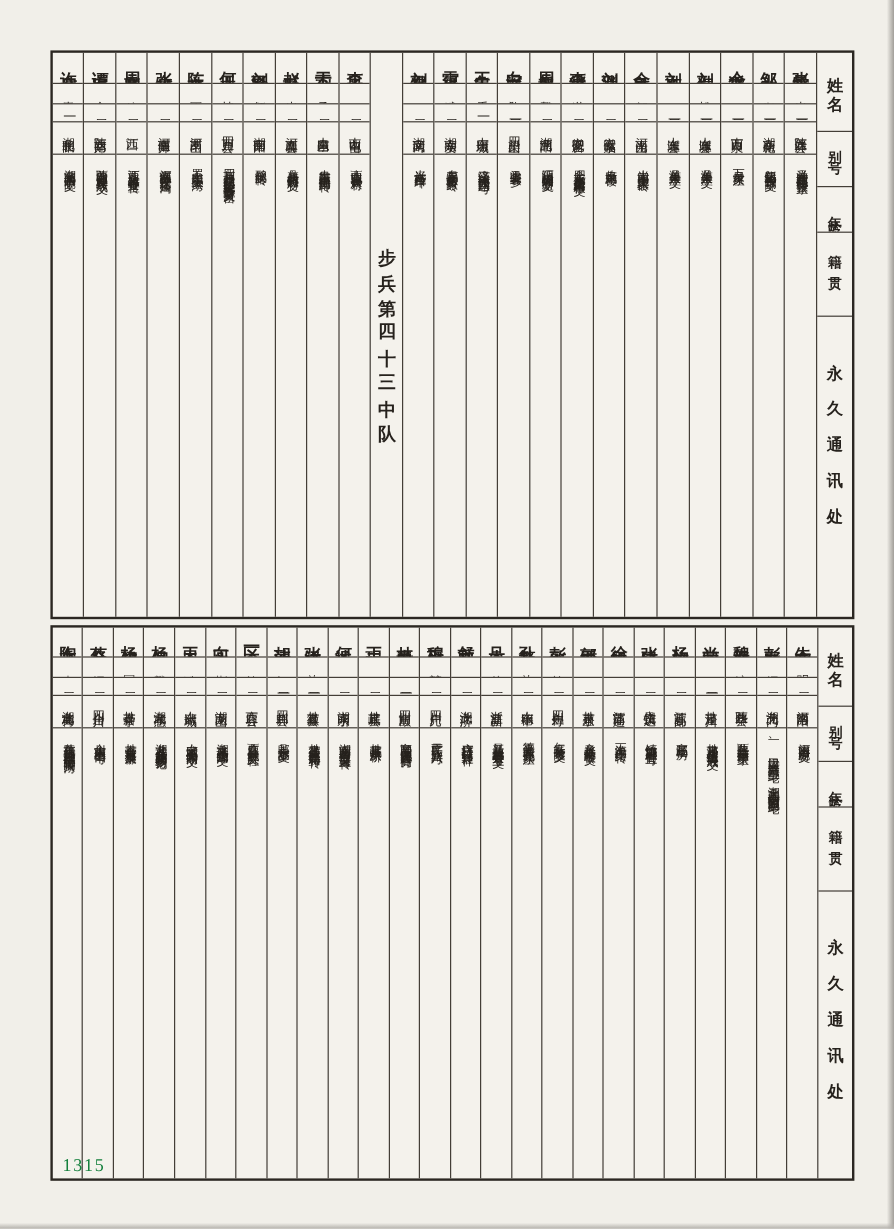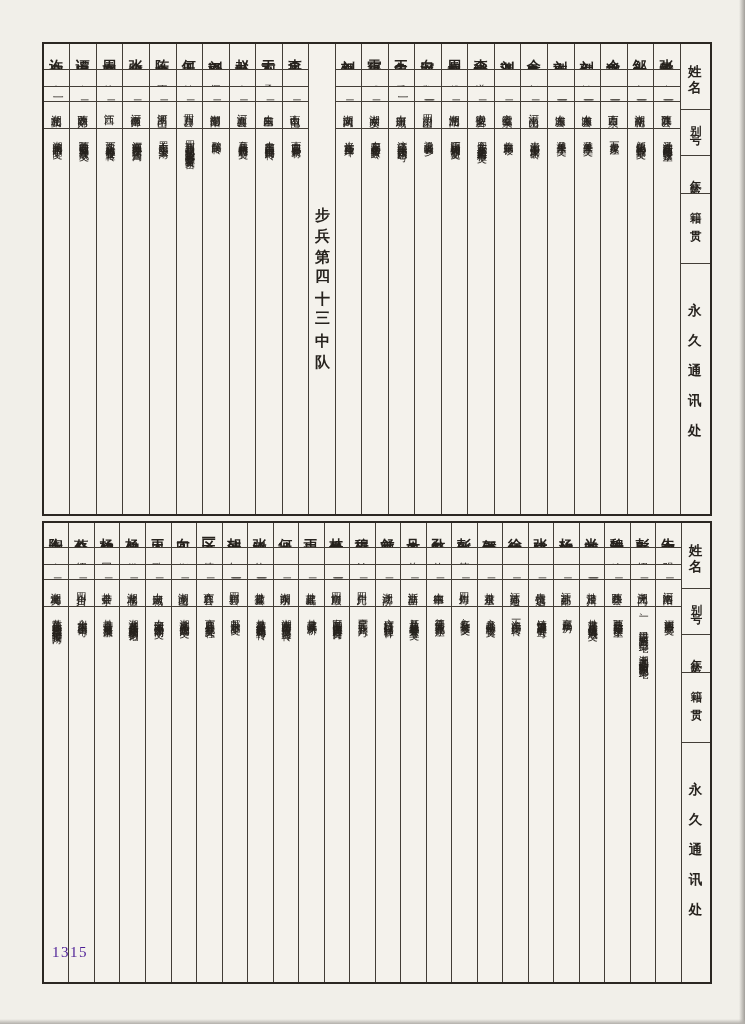--- a/index.html
+++ b/index.html
@@ -59,23 +59,23 @@
   .header-col .age-cell .vtxt    { font-size:11.5px; letter-spacing:4px; }
   .header-col .native-cell .vtxt { font-size:11.5px; letter-spacing:18px; padding-top:9px; }
   .header-col .address-cell .vtxt{ font-size:13.5px; letter-spacing:30px; padding-top:28px; height:auto; line-height:normal; }
   
   .title-col { justify-content:center; align-items:center; flex-direction:row; display:flex; }
   .title-text {
     writing-mode:vertical-rl; text-orientation:upright;
     font-size:15px; font-weight:bold; letter-spacing:21px;
   }
   .page-number {
-    position:absolute; left:52px; top:944px;
+    position:absolute; left:52px; top:964px;
     font-family:"Liberation Serif", serif;
-    font-size:15px; letter-spacing:1.5px; color:#4c1d95;
+    font-size:15px; letter-spacing:1.5px; color:#15803d;
   }
 </style>
 </head>
 <body>
 
 <div class="page">
   <div class="tables">
     <div class="rtable top">
         <div class="col header-col">
           <div class="cell name-cell">

